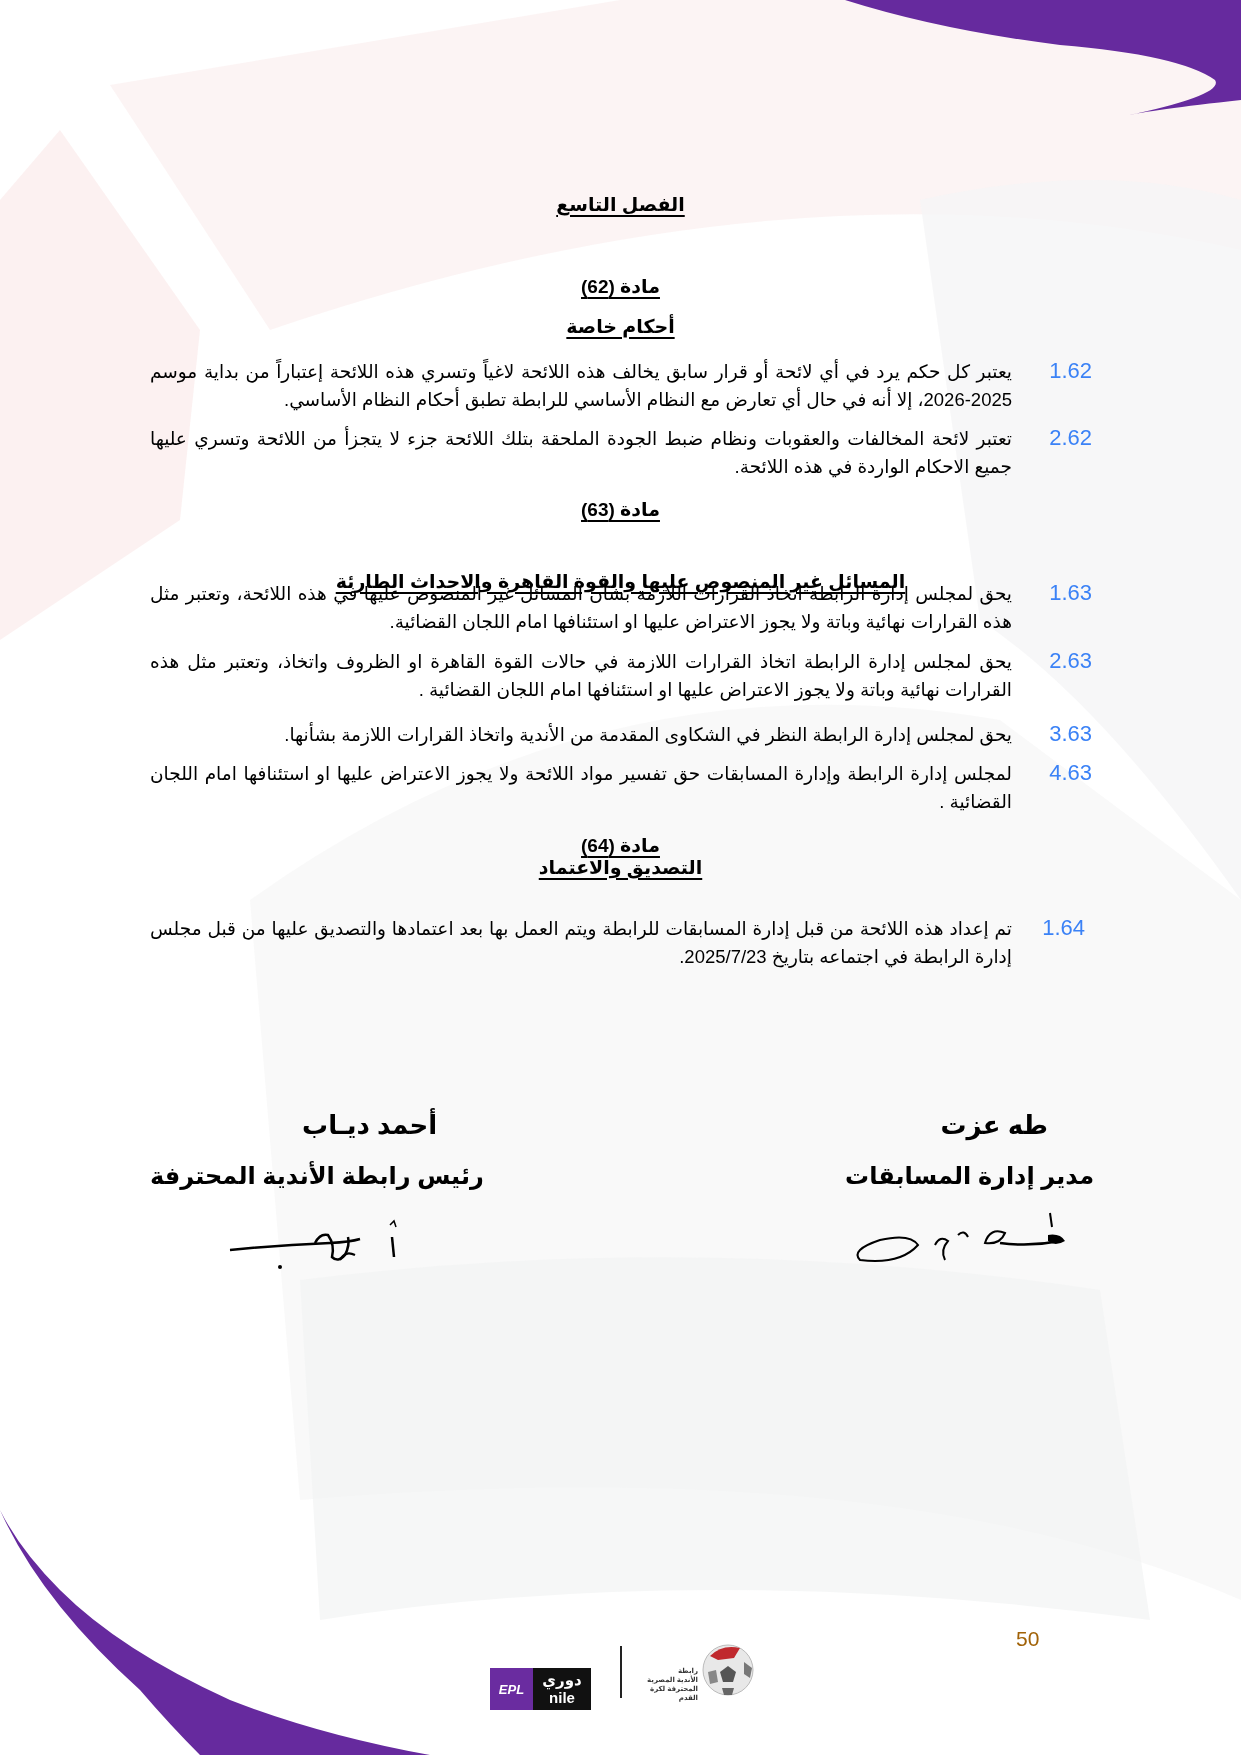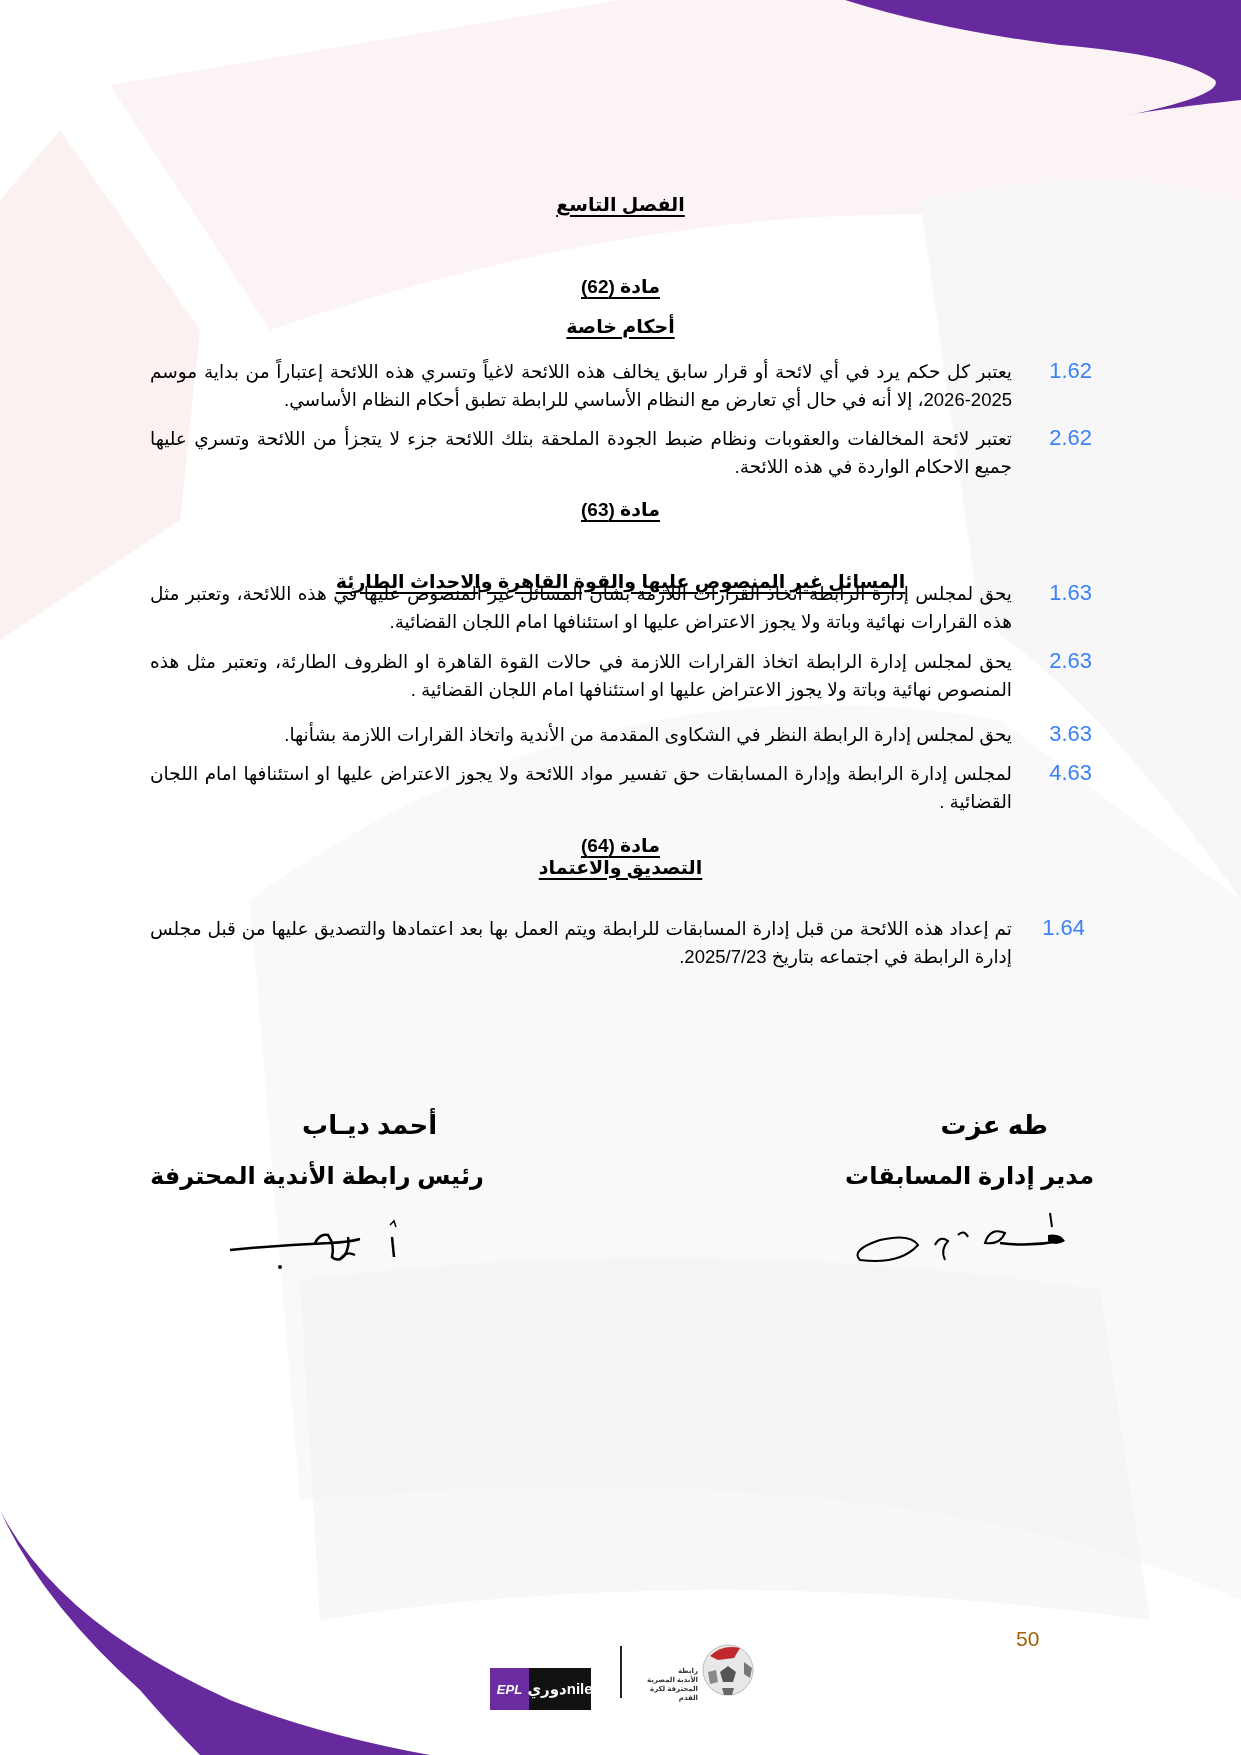--- a/index.html
+++ b/index.html
@@ -28,21 +28,21 @@
   }
 
   .sig-name { position:absolute; font-weight:bold; font-size:26px; direction:rtl; white-space:nowrap;margin-left:40px; }
   .sig-title { position:absolute; font-weight:bold; font-size:24px; direction:rtl; white-space:nowrap; }
 
   .page-number { position:absolute; left:1016px; top:1627px; font-size:21px; color:#a16207; }
 
   .footer-logos { position:absolute; left:490px; top:1640px; height:60px; width:270px; }
   .epl-logo { position:absolute; left:0; top:12px; width:101px; height:42px; display:flex;margin-top:16px; }
   .epl-badge { width:46px; height:42px; background:#6a2ca0; color:#fff; font-weight:bold; font-size:13px; display:flex; align-items:center; justify-content:center; font-style:italic;}
-  .nile-box { width:62px; height:42px; background:#111; color:#fff; font-weight:bold; font-size:15px; display:flex; flex-direction:row; align-items:center; justify-content:center; line-height:18px; }
+  .nile-box { width:62px; height:42px; background:#111; color:#fff; font-weight:bold; font-size:15px; display:flex; flex-direction:column; align-items:center; justify-content:center; line-height:18px; }
   .logo-divider { position:absolute; left:130px; top:6px; width:2px; height:52px; background:#222; }
   .league-logo { position:absolute; left:148px; top:0; width:120px; height:60px; }
   .league-text { position:absolute; left:0; top:26px; width:60px; font-size:7px; line-height:9px; text-align:right; direction:rtl; color:#333; font-weight:bold;}
 </style>
 </head>
 <body>
 
 <svg class="bg" viewBox="0 0 1241 1755" xmlns="http://www.w3.org/2000/svg">
 
   <path d="M110 85 L620 0 L1241 0 L1241 250 Q800 150 270 330 Z" fill="#fcf3f3" opacity="0.9"></path>
@@ -84,21 +84,21 @@
   <div class="heading" style="top:570px;">
     <span>المسائل غير المنصوص عليها والقوة القاهرة والاحداث الطارئة</span>
   </div>
 
   <div class="clause" style="top:580px; height:56px;">
     <div class="num">1.63</div>
     <div class="text">يحق لمجلس إدارة الرابطة اتخاذ القرارات اللازمة بشأن المسائل غير المنصوص عليها في هذه اللائحة، وتعتبر مثل هذه القرارات نهائية وباتة ولا يجوز الاعتراض عليها او استئنافها امام اللجان القضائية.</div>
   </div>
   <div class="clause" style="top:648px; height:56px;">
     <div class="num">2.63</div>
-    <div class="text">يحق لمجلس إدارة الرابطة اتخاذ القرارات اللازمة في حالات القوة القاهرة او الظروف الطارئة، وتعتبر مثل هذه المنصوص نهائية وباتة ولا يجوز الاعتراض عليها او استئنافها امام اللجان القضائية .</div>
+    <div class="text">يحق لمجلس إدارة الرابطة اتخاذ القرارات اللازمة في حالات القوة القاهرة او الظروف واتخاذ، وتعتبر مثل هذه القرارات نهائية وباتة ولا يجوز الاعتراض عليها او استئنافها امام اللجان القضائية .</div>
   </div>
   <div class="clause" style="top:721px; height:28px;">
     <div class="num">3.63</div>
     <div class="text">يحق لمجلس إدارة الرابطة النظر في الشكاوى المقدمة من الأندية واتخاذ القرارات اللازمة بشأنها.</div>
   </div>
   <div class="clause" style="top:760px; height:56px;">
     <div class="num">4.63</div>
     <div class="text">لمجلس إدارة الرابطة وإدارة المسابقات حق تفسير مواد اللائحة ولا يجوز الاعتراض عليها او استئنافها امام اللجان القضائية .</div>
   </div>
 

